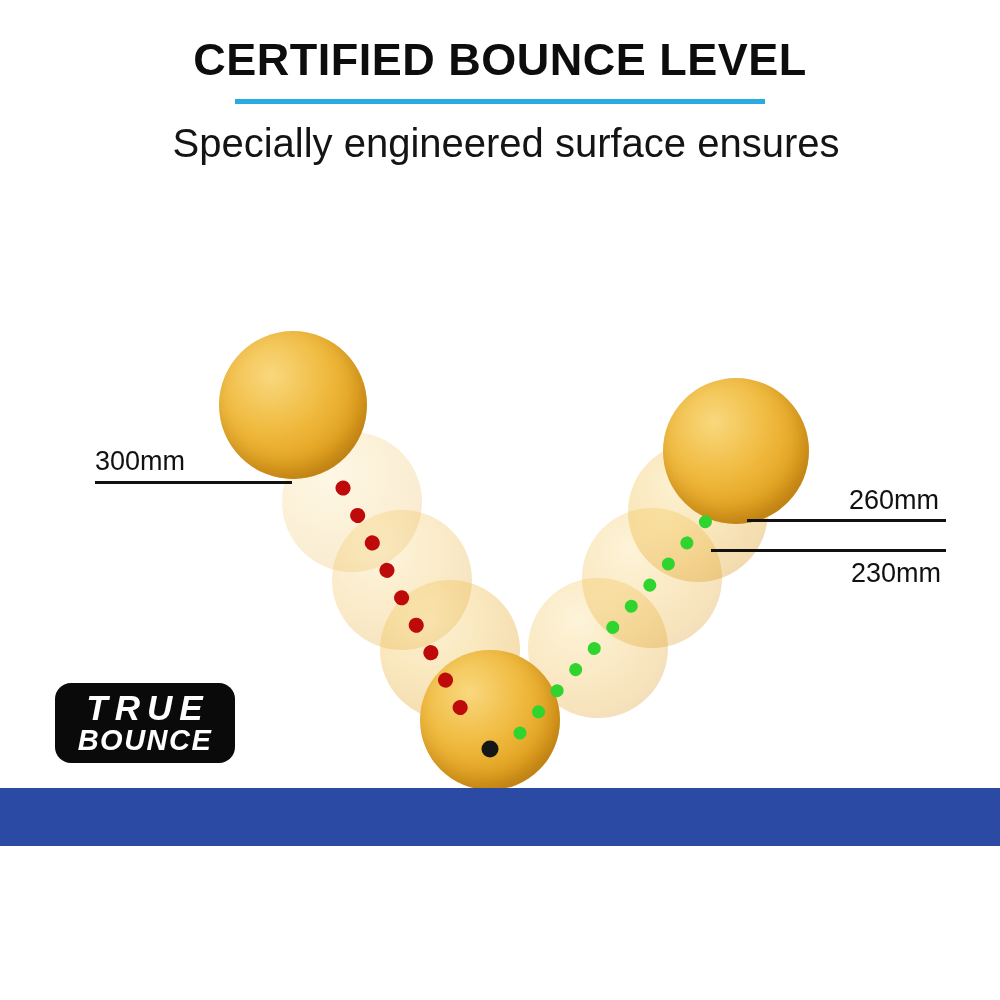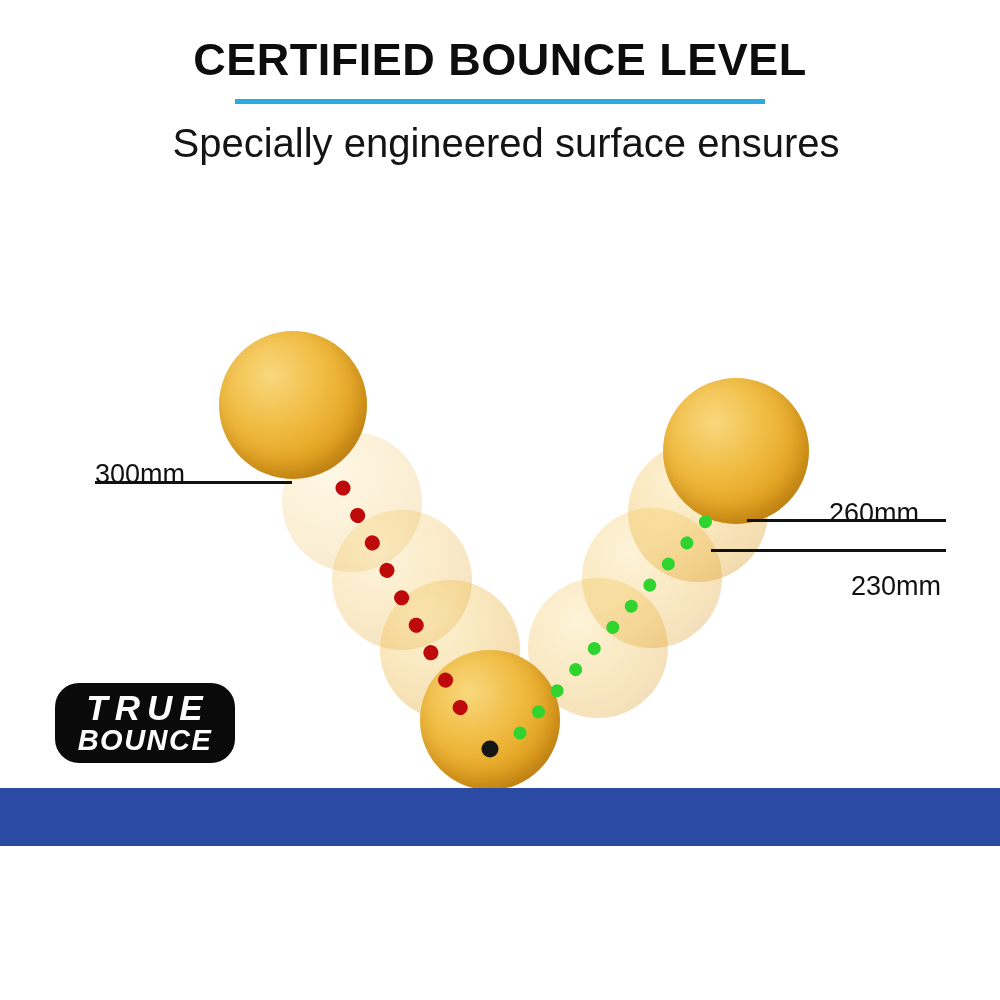--- a/index.html
+++ b/index.html
@@ -35,26 +35,26 @@
   }
   .ghost{
     box-shadow:none;
   }
 
   
   .traj{position:absolute;left:0;top:0;pointer-events:none;}
 
   
   .m-line{position:absolute;height:3px;background:#111;}
-  .m-label{position:absolute;font-size:27px;color:#111;font-weight:400;margin-top:13px;}
+  .m-label{position:absolute;font-size:27px;color:#111;font-weight:400;}
 
   
   .badge{
     position:absolute;left:55px;top:683px;width:180px;height:80px;
-    background:#0a0a0a;border-radius:24px;
+    background:#0a0a0a;border-radius:16px;
     display:flex;flex-direction:column;align-items:center;justify-content:center;
     color:#fff;font-style:italic;font-weight:bold;
   }
   .badge .l1{font-size:35px;line-height:35px;letter-spacing:7px;padding-left:6px;}
   .badge .l2{font-size:29px;line-height:31px;letter-spacing:1.5px;}
 
   
   .band{
     position:absolute;left:0;top:788px;width:1000px;height:58px;
     background:var(--band,#2A4AA4);
@@ -86,21 +86,21 @@
 
   <svg class="traj" width="1000" height="1000" viewBox="0 0 1000 1000">
     <line x1="343" y1="488" x2="470" y2="726" style="stroke:var(--descent-dots,#BE0A0A);" stroke-width="15" stroke-linecap="round" stroke-dasharray="0.1 31"></line>
     <line x1="520" y1="733" x2="707" y2="520" style="stroke:var(--ascent-dots,#2FD42F);" stroke-width="13" stroke-linecap="round" stroke-dasharray="0.1 28"></line>
     <circle cx="490" cy="749" r="8.5" style="fill:var(--impact-dot,#161616);"></circle>
   </svg>
 
   <div class="m-label" style="left:95px;top:446px;">300mm</div>
   <div class="m-line" style="left:95px;top:481px;width:197px;"></div>
 
-  <div class="m-label" style="left:829px;top:485px;">260mm</div>
+  <div class="m-label" style="left:849px;top:485px;">260mm</div>
   <div class="m-line" style="left:747px;top:519px;width:199px;"></div>
 
   <div class="m-line" style="left:711px;top:549px;width:235px;"></div>
   <div class="m-label" style="left:851px;top:558px;text-align:center;">230mm</div>
 
   <div class="badge">
     <div class="l1">TRUE</div>
     <div class="l2">BOUNCE</div>
   </div>
 

